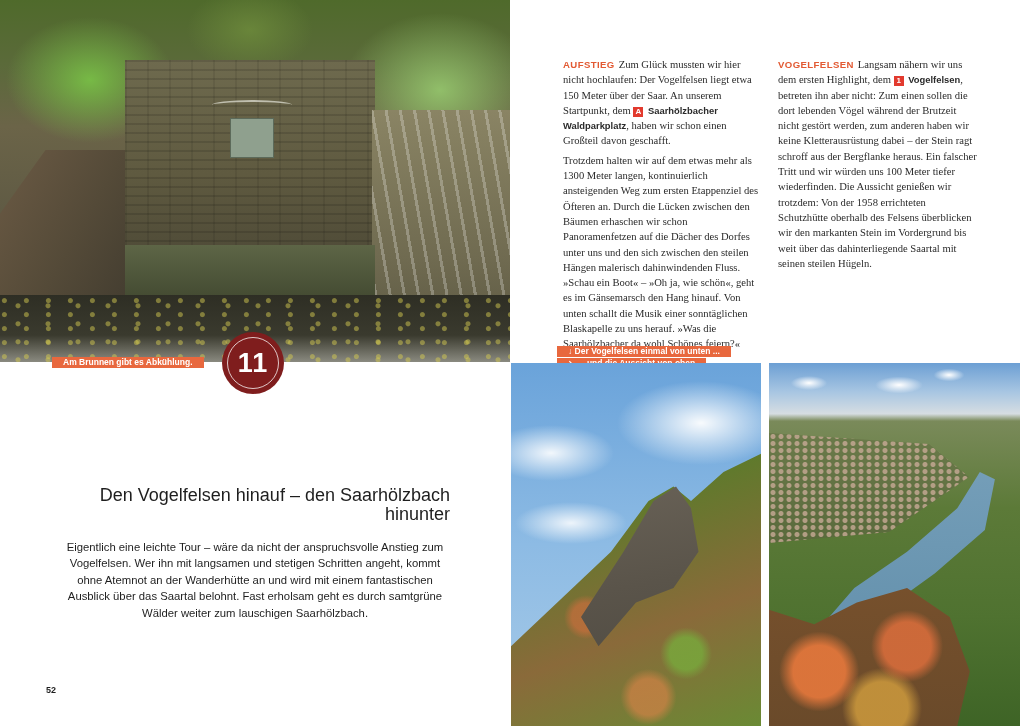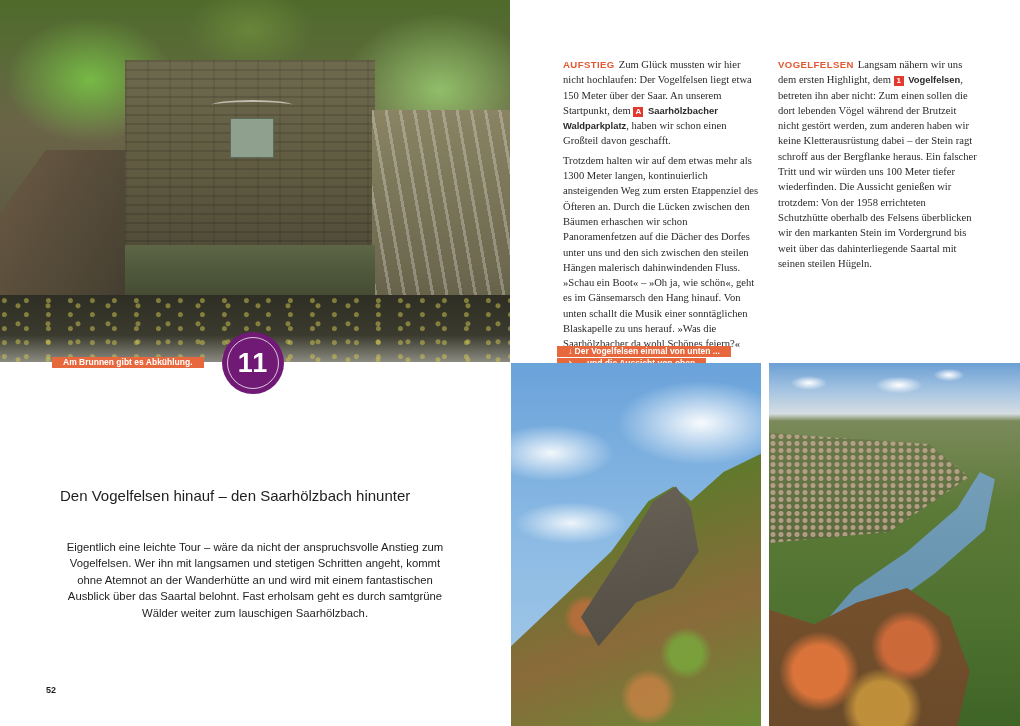--- a/index.html
+++ b/index.html
@@ -59,41 +59,41 @@
     .caption-tag {
       position: absolute; background: #e8683e; color: #ffffff;
       font-family: "Liberation Sans", sans-serif; font-weight: bold;
       font-size: 8.5px; line-height: 11px; padding: 0 11px; white-space: nowrap;
     }
     .caption-fountain { left: 52px; top: 357px; }
 
     
     .tour-badge {
       position: absolute; left: 222px; top: 332px; width: 62px; height: 62px;
-      border-radius: 50%; background: #701a75;
+      border-radius: 50%; background: #7f1d1d;
       display: flex; align-items: center; justify-content: center;
     }
     .tour-badge-ring {
       position: absolute; inset: 5px; border-radius: 50%; border: 1px solid rgba(255,255,255,0.75);
     }
     .tour-badge-num {
       position: relative; color: #ffffff; font-family: "Liberation Sans", sans-serif;
       font-weight: bold; font-size: 27px; letter-spacing: 1px;
     }
 
     
     .tour-title {
       position: absolute; left: 60px; top: 412px; width: 390px; text-align: center;
       color: #e25a33; font-family: "Liberation Sans", sans-serif; font-weight: bold;
       font-size: 29px; line-height: 31px; letter-spacing: 1.5px;
     }
     .tour-subtitle {
-      position: absolute; left: 60px; top: 486px; width: 390px; text-align: left;
+      position: absolute; left: 60px; top: 486px; width: 390px; text-align: right;
       color: #1e1e1e; font-family: "Liberation Sans", sans-serif;
-      font-size: 15px; line-height: 19px;
+      font-size: 18px; line-height: 19px;
     }
     .tour-intro {
       position: absolute; left: 62px; top: 539px; width: 386px; text-align: center;
       color: #1e1e1e; font-family: "Liberation Sans", sans-serif;
       font-size: 11.3px; line-height: 16.4px;
     }
 
     .folio {
       position: absolute; left: 46px; top: 685px;
       font-family: "Liberation Sans", sans-serif; font-size: 9px; color: #1e1e1e;

